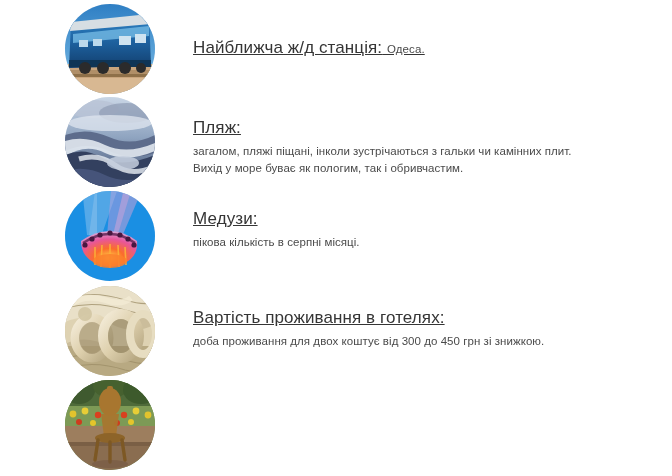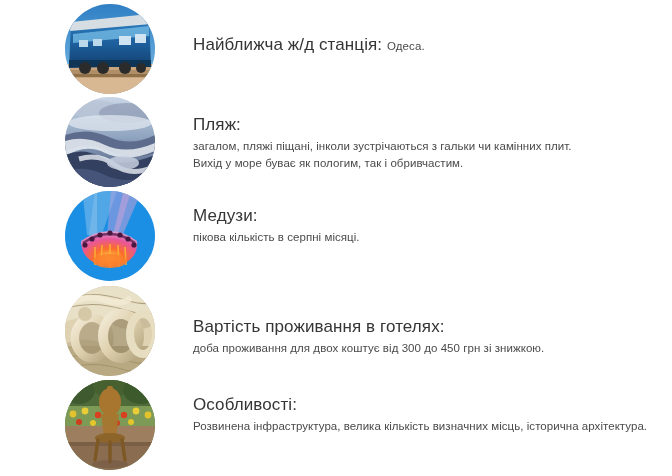--- a/index.html
+++ b/index.html
@@ -54,31 +54,32 @@
 
   
   .text-col {
     position: absolute;
     left: 193px;
     width: 470px;
   }
   .row-0 .text-col { top: 30px; }
   .row-1 .text-col { top: 17px; }
   .row-2 .text-col { top: 14px; }
-  .row-3 .text-col { top: 30px; }
+  .row-3 .text-col { top: 18px; }
   .row-4 .text-col { top: 14px; }
 
   .headline {
     font-size: 17px;
     font-weight: 400;
     letter-spacing: 0.1px;
-    line-height: 22px;
+    line-height: 27px;
     color: #353535;
     margin: 0;
     white-space: nowrap;
+    text-decoration: underline;
   }
   .headline .inline-value {
     font-size: 11.5px;
     letter-spacing: 0.1px;
     color: #4a4a4a;
     font-weight: 400;
   }
   .body-text {
     font-size: 11.5px;
     line-height: 16.5px;
@@ -270,19 +271,15 @@
         </g>
         <ellipse cx="45" cy="58" rx="15" ry="5" fill="#8d6429"></ellipse>
         <g stroke="#7d5824" stroke-width="3.4" stroke-linecap="round">
           <line x1="33" y1="60" x2="30" y2="80"></line>
           <line x1="57" y1="60" x2="60" y2="80"></line>
           <line x1="45" y1="62" x2="45" y2="82"></line>
         </g>
         <ellipse cx="45" cy="84" rx="18" ry="4" fill="#6f5440" opacity="0.5"></ellipse>
       </svg>
     </div>
-    <div class="text-col">
-      <h3 class="headline">Особливості:</h3>
-      <p class="body-text">Розвинена інфраструктура, велика кількість визначних місць, історична архітектура.</p>
-    </div>
   </div>
 
 </div>
 
 </body></html>

